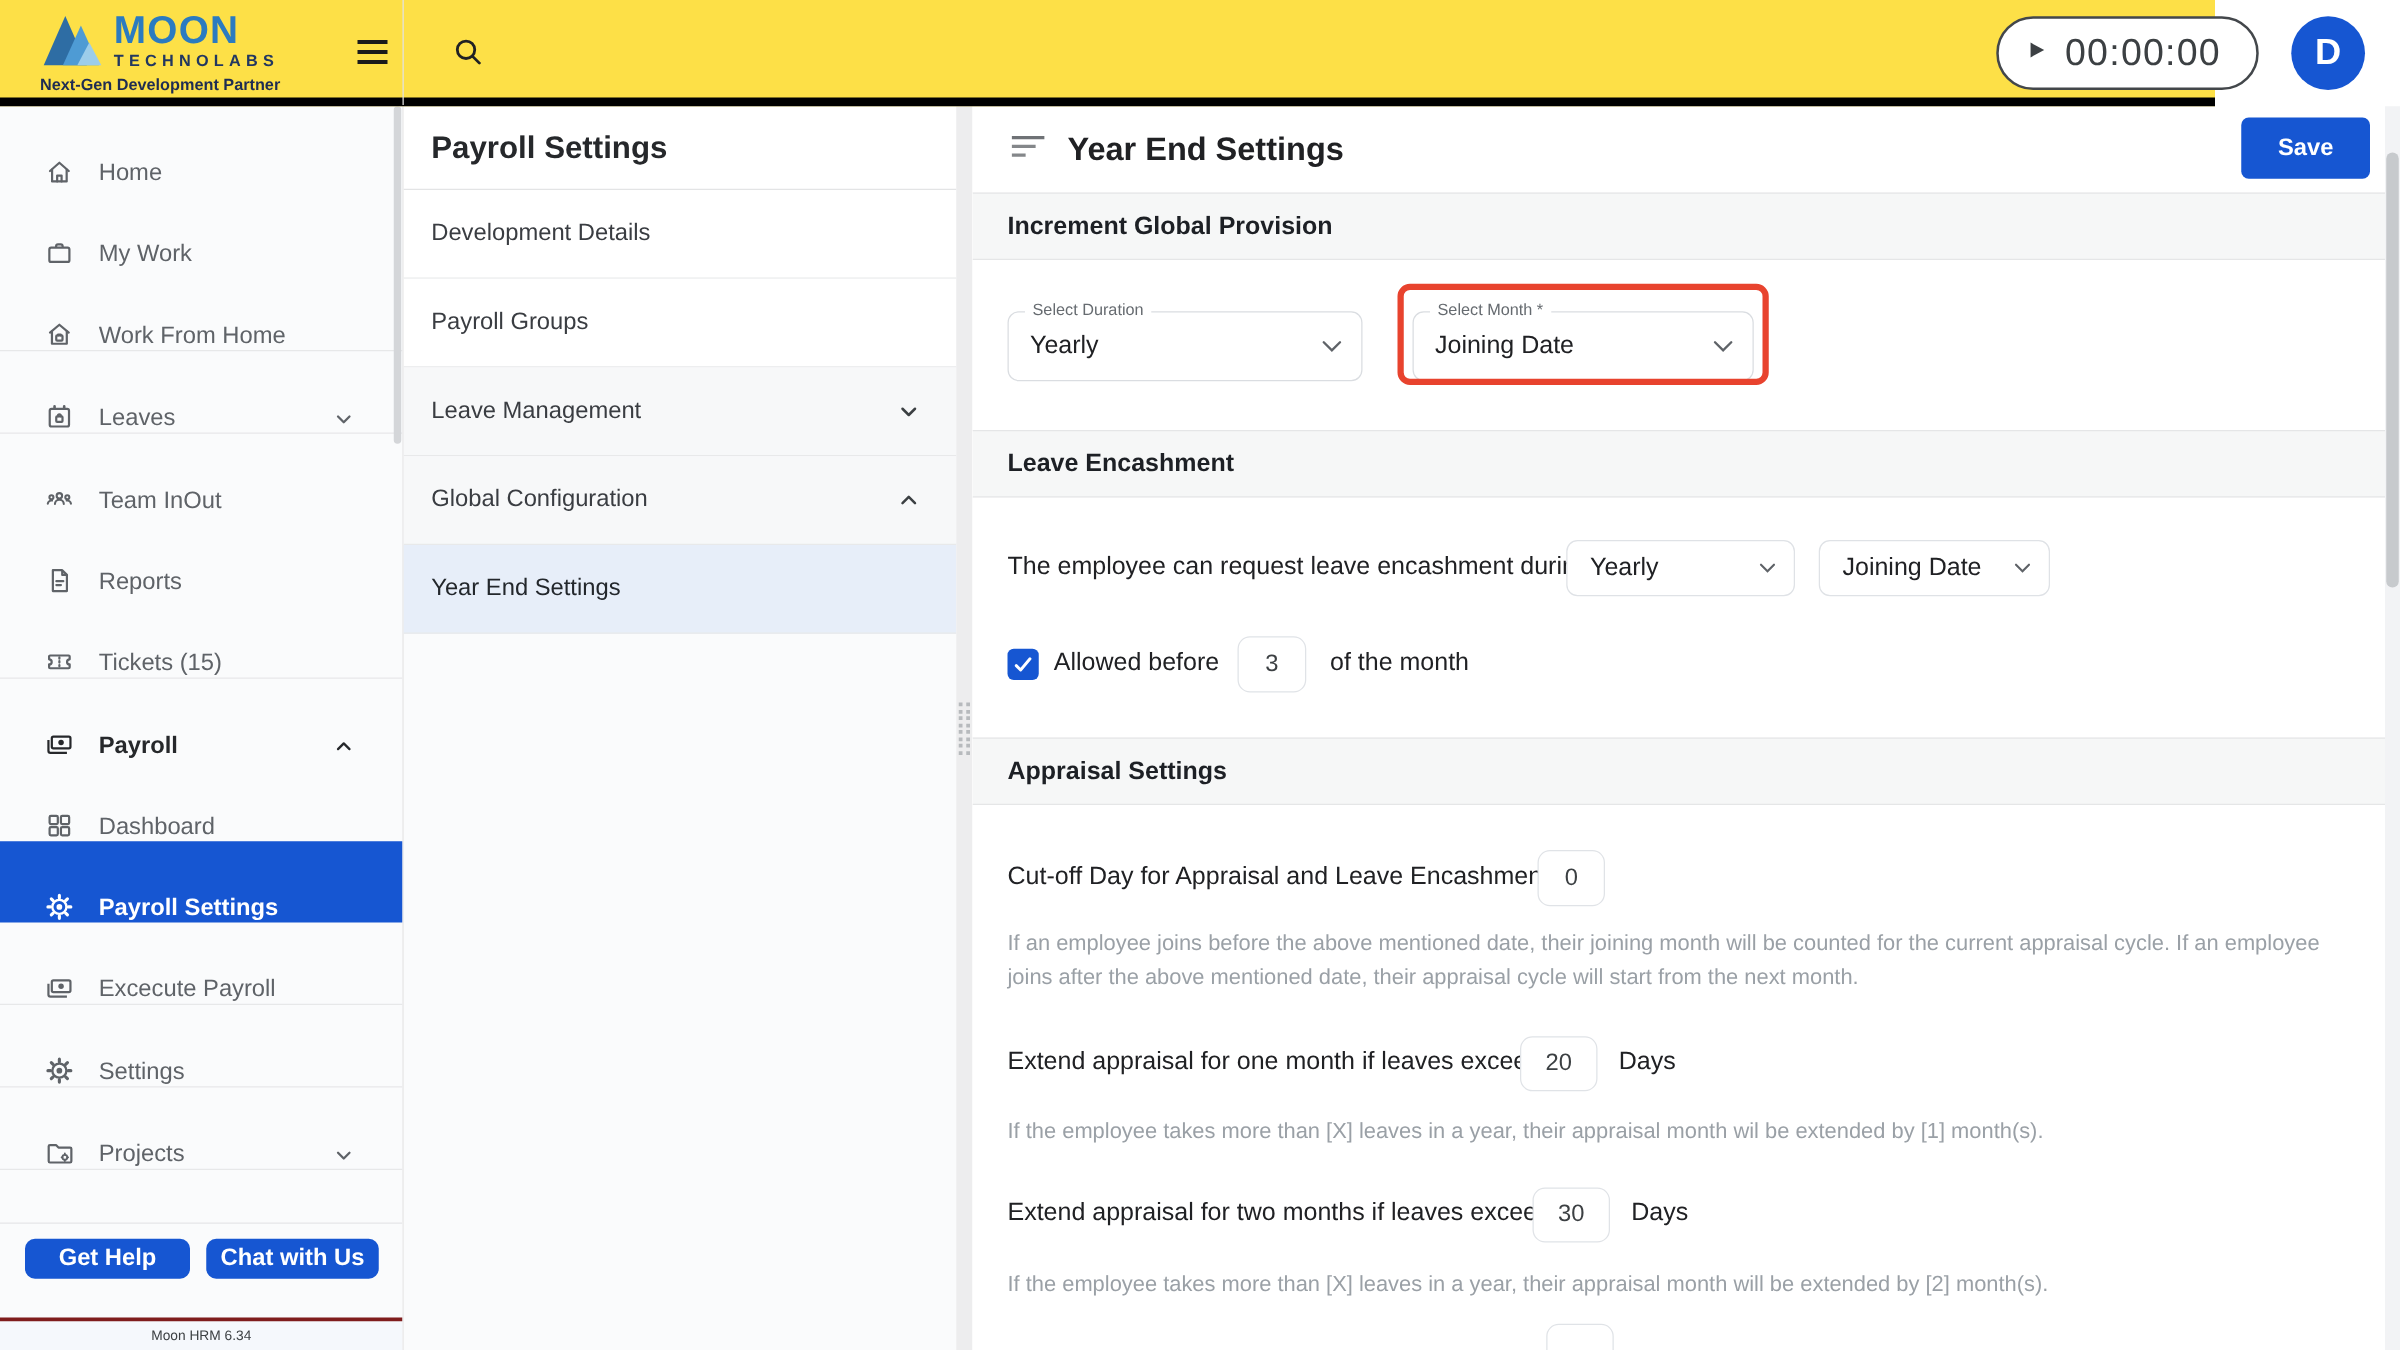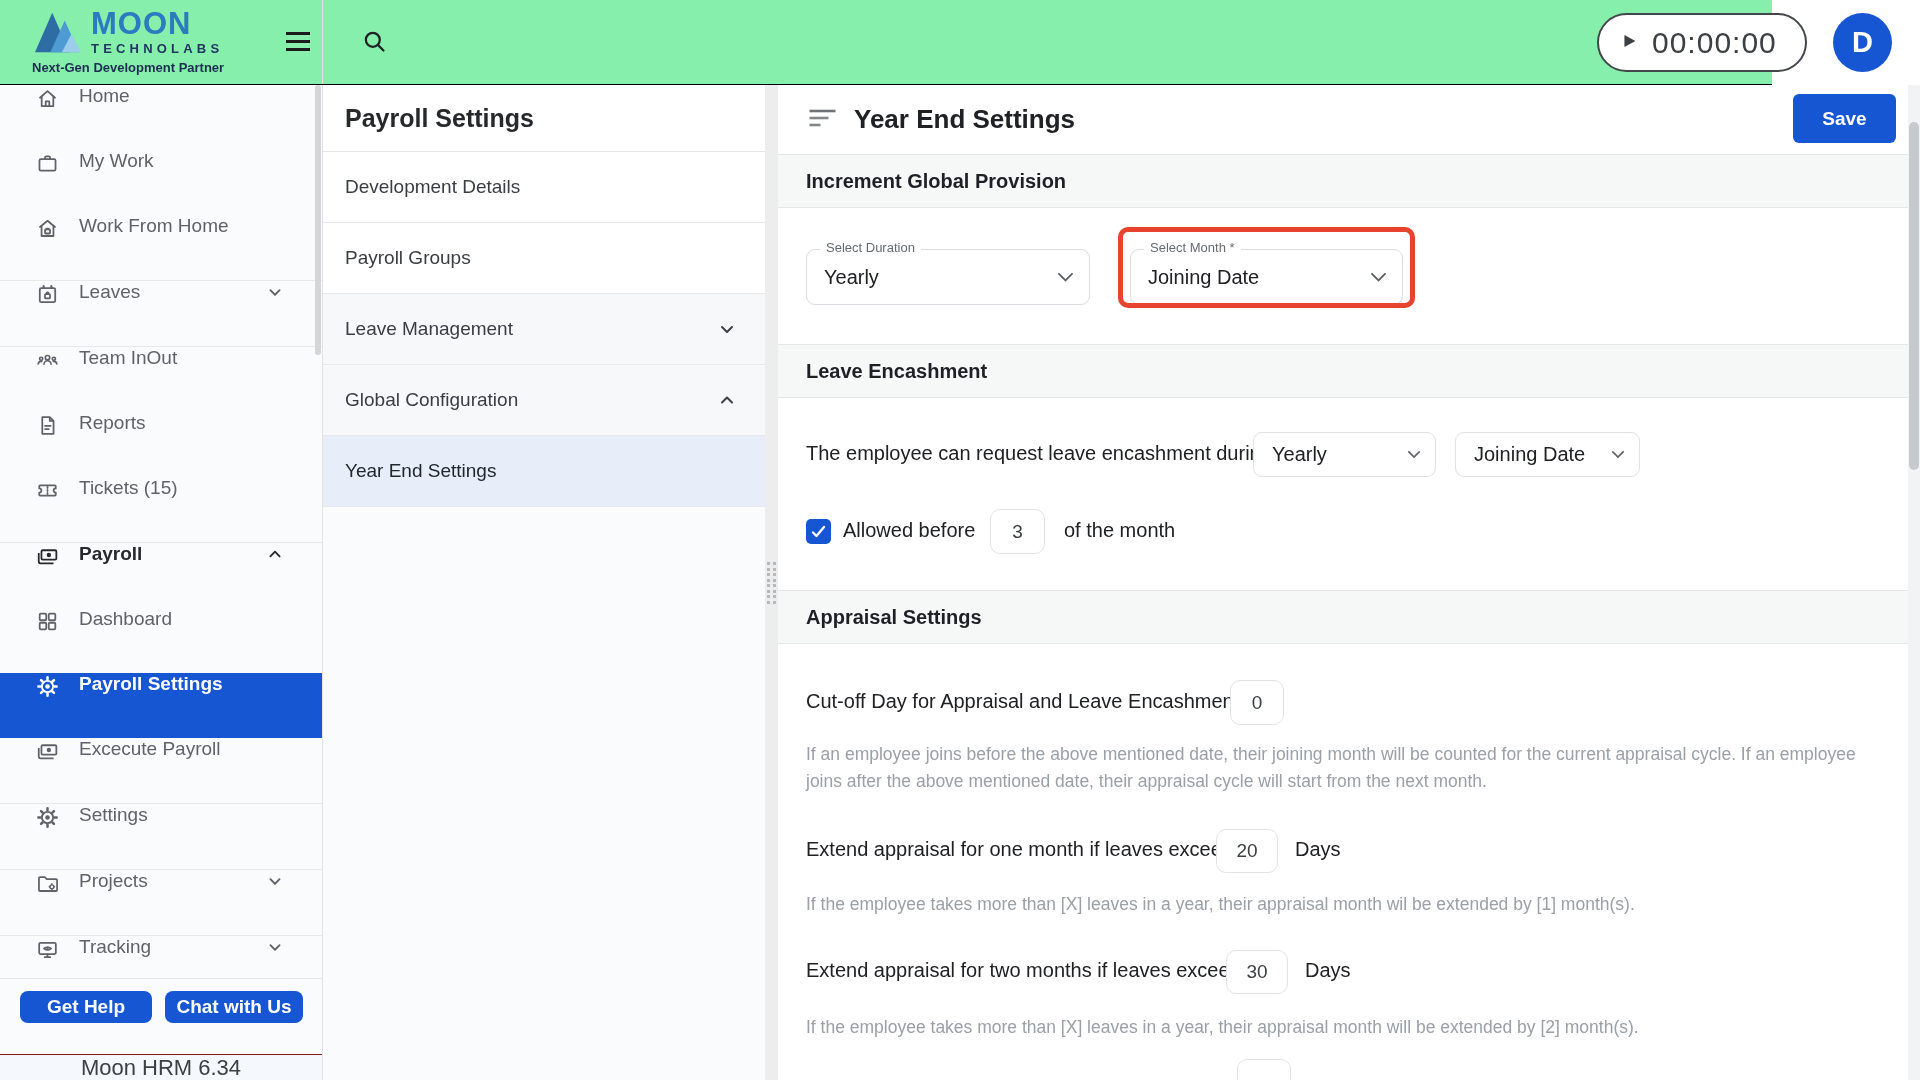--- a/index.html
+++ b/index.html
@@ -1,48 +1,48 @@
 <!DOCTYPE html>
 <html><head>
 <meta charset="utf-8">
 <style>
   * { margin:0; padding:0; box-sizing:border-box; }
   html,body { width:1920px; height:1080px; background:#fff; }
   body { font-family:"Liberation Sans", sans-serif; color:#202124; }
   .app { position:relative; width:1920px; height:1080px; overflow:hidden; background:#fff; }
 
   
-  .topbar { position:absolute; left:0; top:0; width:1772px; height:85px; background:#86efac; border-bottom:1px solid #000000; z-index:5; }
+  .topbar { position:absolute; left:0; top:0; width:1772px; height:85px; background:#fde047; border-bottom:7px solid #000000; z-index:5; }
   .logo-block { position:absolute; left:0; top:0; width:323px; height:84px; border-right:1px solid #e2e2e2; }
   .logo-row { position:absolute; left:33px; top:8px; display:flex; align-items:flex-start; }
   .logo-text { margin-left:8px; }
   .logo-moon { font-size:31px; font-weight:700; color:#2b7bc0; letter-spacing:1px; line-height:32px; }
   .logo-sub { font-size:13px; font-weight:700; color:#223760; letter-spacing:4.2px; margin-top:1px; }
   .logo-tagline { position:absolute; left:32px; top:60px; font-size:13px; font-weight:700; color:#1e2c52; }
   .hamburger { position:absolute; left:284px; top:28px; cursor:pointer; }
   .search-btn { position:absolute; left:361px; top:28px; cursor:pointer; }
   .timer-pill { position:absolute; left:1597px; top:13px; width:210px; height:59px; background:#fff; border:2px solid #43474b; border-radius:30px; display:flex; align-items:center; padding-left:20px; }
   .timer-text { font-size:30px; color:#3c4043; letter-spacing:1px; margin-left:13px; }
   .avatar { position:absolute; left:1833px; top:13px; width:59px; height:59px; border-radius:50%; background:#1656d2; color:#fff; font-size:29px; font-weight:700; display:flex; align-items:center; justify-content:center; }
 
   
   .sidebar { position:absolute; left:0; top:85px; width:323px; height:995px; background:#fafbfc; border-right:1px solid #e2e2e2; overflow:hidden; }
-  .nav-item { height:65px; display:flex; align-items:flex-start; padding-left:34px; color:#5f6368; cursor:pointer; }
+  .nav-item { height:65px; display:flex; align-items:flex-end; padding-left:34px; color:#5f6368; cursor:pointer; }
   .nav-icon { width:26px; height:26px; display:flex; align-items:center; justify-content:center; flex:none; }
   .nav-label { margin-left:19px; font-size:19px; white-space:nowrap; }
   .nav-chev { margin-left:auto; margin-right:36px; display:flex; }
   .nav-sep { height:0; border-top:1px solid #e7e8e9; }
   .nav-item.emph { color:#26282b; font-weight:700; }
   .nav-item.selected { background:#1656d2; color:#fff; font-weight:700; }
   .side-scroll-thumb { position:absolute; right:1px; top:0; width:6px; height:270px; background:#d4d6d9; border-radius:3px; }
   .side-btnbar { position:absolute; left:0; top:893px; width:322px; height:76px; background:#fafbfc; border-top:1px solid #e5e6e7; }
   .side-btn { position:absolute; top:12px; height:32px; background:#1656d2; color:#fff; font-size:19px; font-weight:700; border:none; border-radius:8px; cursor:pointer; font-family:"Liberation Sans",sans-serif; }
   .btn-gethelp { left:20px; width:132px; }
   .btn-chat { left:165px; width:138px; }
-  .side-footer { position:absolute; left:0; top:969px; width:322px; height:26px; background:#f5f8fc; border-top:1px solid #7f1d1d; display:flex; align-items:center; justify-content:center; font-size:22px; color:#3c4043; }
+  .side-footer { position:absolute; left:0; top:969px; width:322px; height:26px; background:#f5f8fc; border-top:3px solid #7f1d1d; display:flex; align-items:center; justify-content:center; font-size:11px; color:#3c4043; }
 
   
   .panel { position:absolute; left:323px; top:85px; width:442px; height:995px; background:#fafbfc; }
   .panel-title { height:67px; background:#fff; border-bottom:1px solid #e3e4e5; display:flex; align-items:center; padding-left:22px; font-size:25px; font-weight:700; color:#26282b; }
   .panel-item { height:71px; border-bottom:1px solid #e8e9ea; display:flex; align-items:center; padding-left:22px; font-size:19px; color:#3a3d42; background:#fff; cursor:pointer; }
   .panel-item.group { background:#f7f8f9; }
   .panel-item.selected { background:#e7eef9; color:#23272c; }
   .panel-chev { margin-left:auto; margin-right:26px; display:flex; color:#3c4043; }
 
   

